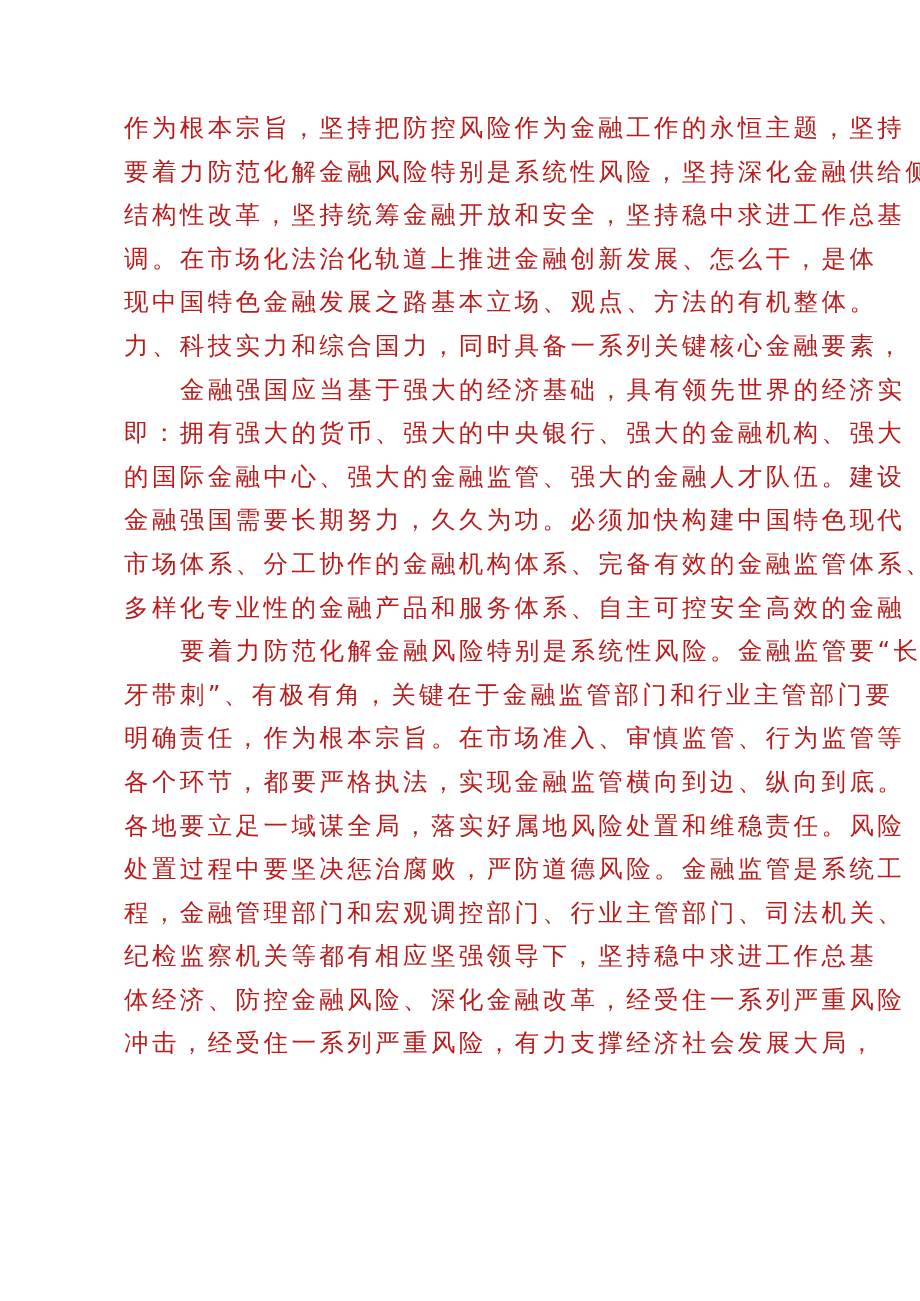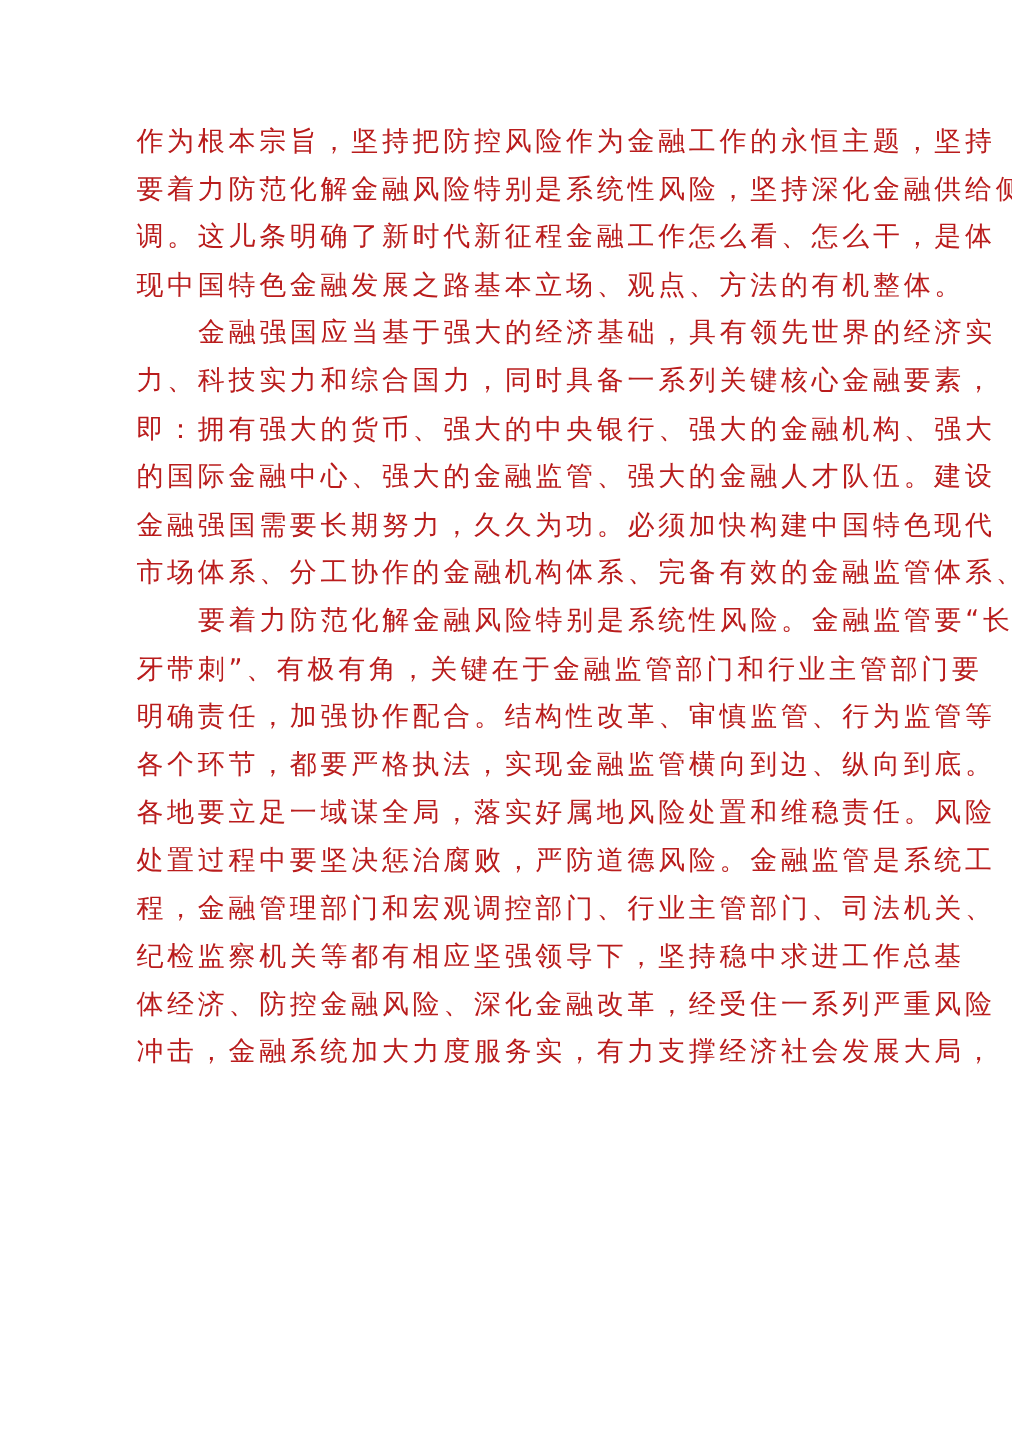--- a/index.html
+++ b/index.html
@@ -33,38 +33,40 @@
     }
   </style>
 </head>
 <body>
 
 <div class="page">
 
   <div>
     <div class="line">作为根本宗旨，坚持把防控风险作为金融工作的永恒主题，坚持</div>
     <div class="line">要着力防范化解金融风险特别是系统性风险，坚持深化金融供给侧</div>
-    <div class="line">调。这儿条明确了新时代新征程金融工作怎么看、怎么干，是体</div>
+    <div class="line">结构性改革，坚持统筹金融开放和安全，坚持稳中求进工作总基</div>
+    <div class="line">调。在市场化法治化轨道上推进金融创新发展、怎么干，是体</div>
     <div class="line">现中国特色金融发展之路基本立场、观点、方法的有机整体。</div>
   </div>
 
   <div>
+    <div class="line">力、科技实力和综合国力，同时具备一系列关键核心金融要素，</div>
     <div class="line indent">金融强国应当基于强大的经济基础，具有领先世界的经济实</div>
-    <div class="line">力、科技实力和综合国力，同时具备一系列关键核心金融要素，</div>
     <div class="line">即：拥有强大的货币、强大的中央银行、强大的金融机构、强大</div>
     <div class="line">的国际金融中心、强大的金融监管、强大的金融人才队伍。建设</div>
     <div class="line">金融强国需要长期努力，久久为功。必须加快构建中国特色现代</div>
     <div class="line">市场体系、分工协作的金融机构体系、完备有效的金融监管体系、</div>
+    <div class="line">多样化专业性的金融产品和服务体系、自主可控安全高效的金融</div>
   </div>
 
   <div>
     <div class="line indent">要着力防范化解金融风险特别是系统性风险。金融监管要“长</div>
     <div class="line">牙带刺”、有极有角，关键在于金融监管部门和行业主管部门要</div>
-    <div class="line">明确责任，加强协作配合。结构性改革、审慎监管、行为监管等</div>
+    <div class="line">明确责任，作为根本宗旨。在市场准入、审慎监管、行为监管等</div>
     <div class="line">各个环节，都要严格执法，实现金融监管横向到边、纵向到底。</div>
     <div class="line">各地要立足一域谋全局，落实好属地风险处置和维稳责任。风险</div>
     <div class="line">处置过程中要坚决惩治腐败，严防道德风险。金融监管是系统工</div>
     <div class="line">程，金融管理部门和宏观调控部门、行业主管部门、司法机关、</div>
     <div class="line">纪检监察机关等都有相应坚强领导下，坚持稳中求进工作总基</div>
     <div class="line">体经济、防控金融风险、深化金融改革，经受住一系列严重风险</div>
-    <div class="line">冲击，金融系统加大力度服务实，有力支撑经济社会发展大局，</div>
+    <div class="line">冲击，经受住一系列严重风险，有力支撑经济社会发展大局，</div>
   </div>
 </div>
 
 </body></html>

